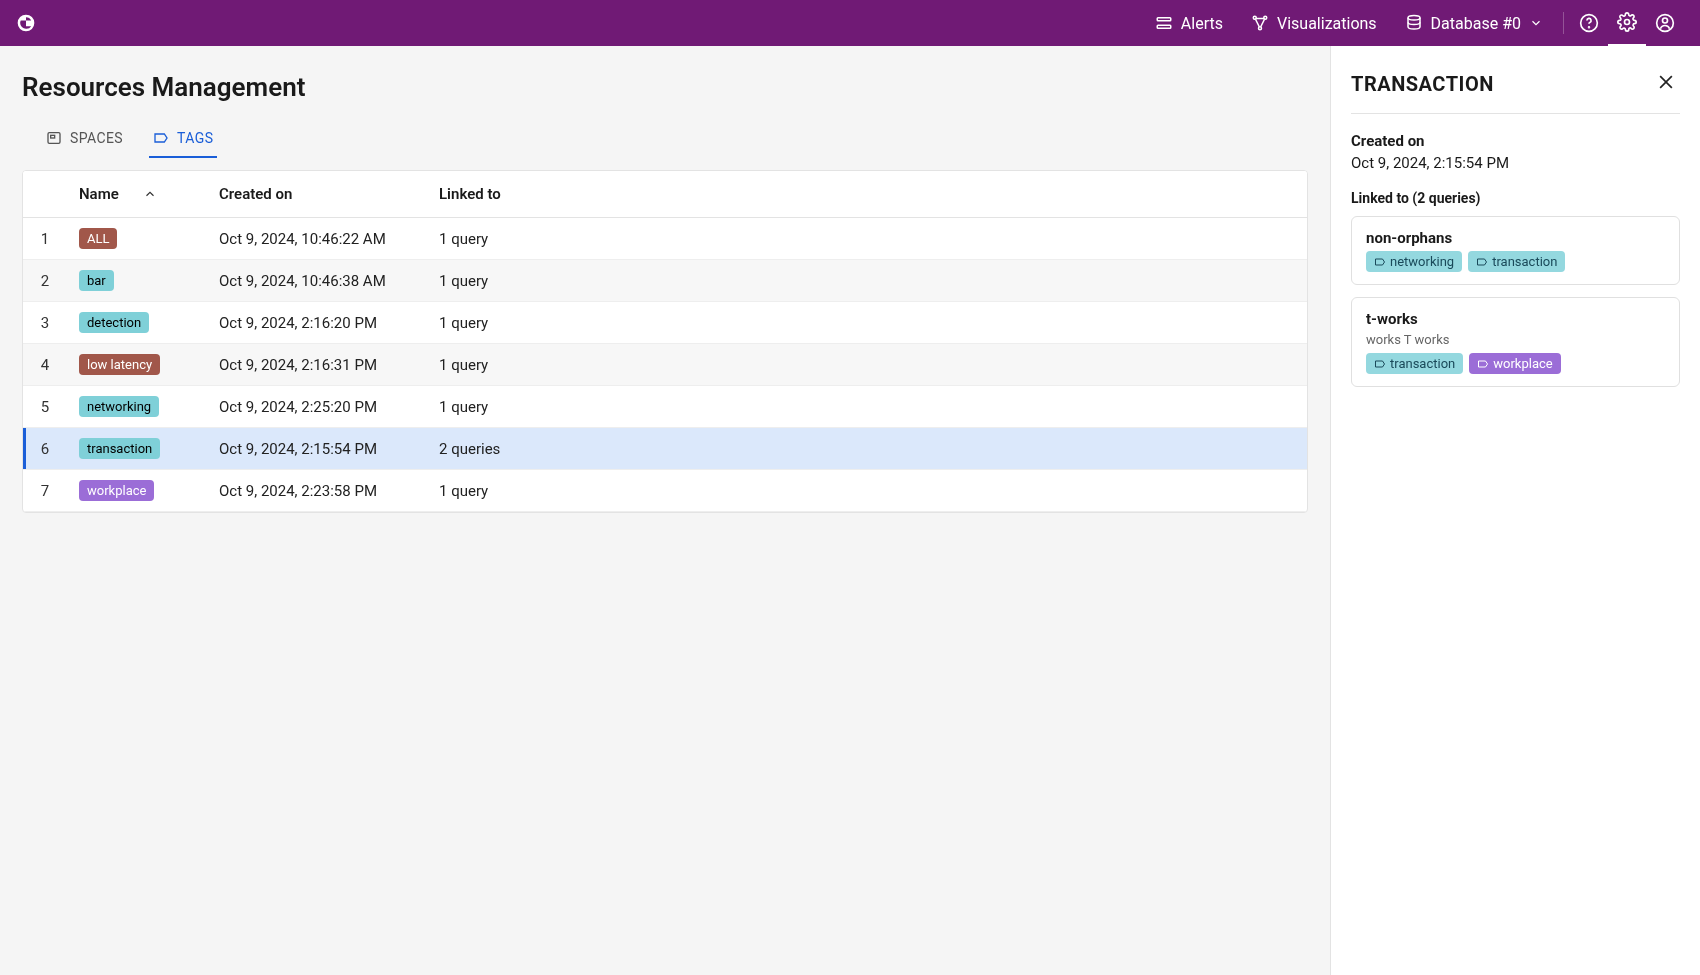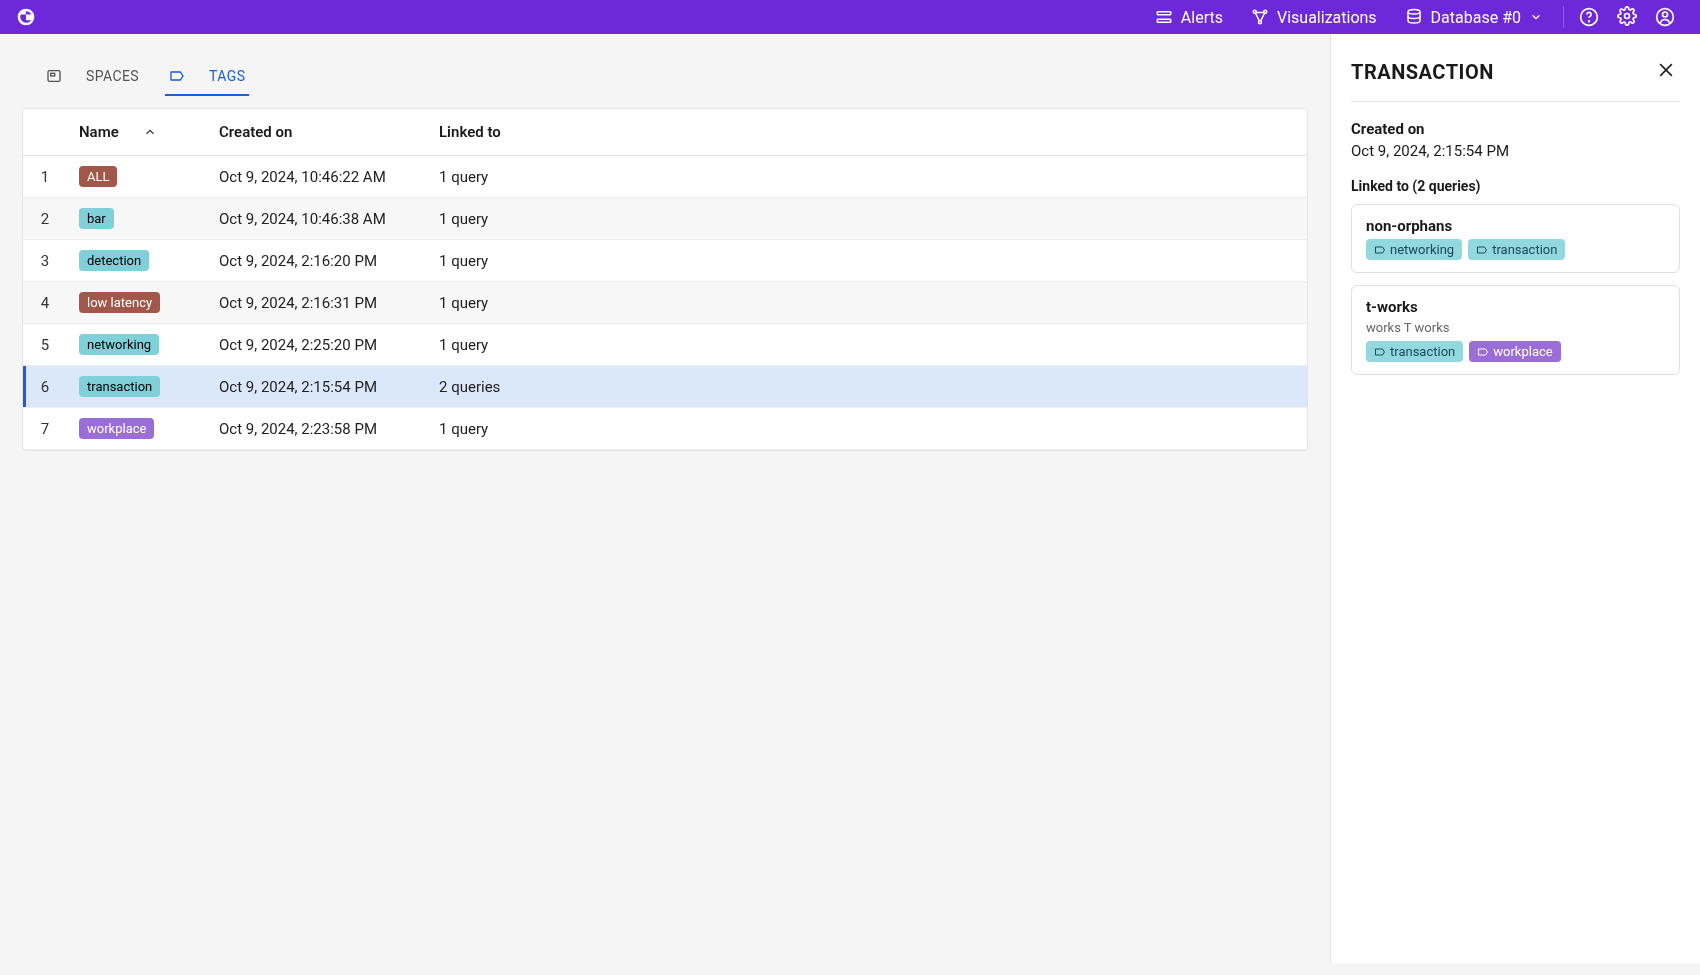--- a/index.html
+++ b/index.html
@@ -7,23 +7,23 @@
     font-family: -apple-system, BlinkMacSystemFont, "Segoe UI", Roboto, Helvetica, Arial, sans-serif;
     font-size: 14px;
     color: #1a1a1a;
     background: #f5f5f5;
     width: 1700px;
     height: 975px;
     overflow: hidden;
   }
   
   .topbar {
-    background: #6d28d9;
+    background: #701a75;
     color: #fff;
-    height: 34px;
+    height: 46px;
     display: flex;
     align-items: center;
     padding: 0 16px;
   }
   .topbar .logo {
     width: 20px; height: 20px;
     margin-right: auto;
   }
   .topbar .nav-item {
     display: flex;
@@ -66,21 +66,21 @@
     margin-bottom: 20px;
   }
   
   .tabs {
     display:flex;
     gap: 22px;
     padding-left: 20px;
     margin-bottom: 12px;
   }
   .tab {
-    display:flex;align-items:center;gap:24px;
+    display:flex;align-items:center;gap:8px;
     padding: 8px 4px 10px 4px;
     font-size: 14px;
     letter-spacing: 0.4px;
     color: #555;
     cursor:pointer;
     border-bottom: 2px solid transparent;
   }
   .tab.active {
     color: #1a5ed8;
     border-bottom: 2px solid #1a5ed8;
@@ -242,20 +242,21 @@
     <svg width="20" height="20" viewBox="0 0 24 24" fill="none" stroke="#fff" stroke-width="2">
         <circle cx="12" cy="12" r="10"></circle>
         <circle cx="12" cy="9" r="3"></circle>
         <path d="M6.5 19c1-3 4-4 5.5-4s4.5 1 5.5 4"></path>
       </svg>
   </div>
 </div>
 
 <div class="main">
   <div class="content">
+    <h1 class="page-title">Resources Management</h1>
 
     <div class="tabs">
       <div class="tab">
         <svg width="16" height="16" viewBox="0 0 24 24" fill="none" stroke="currentColor" stroke-width="2">
             <rect x="3" y="4" width="18" height="16" rx="2"></rect>
             <rect x="7" y="8" width="6" height="4"></rect>
           </svg>
         <span>SPACES</span>
       </div>
       <div class="tab active">

